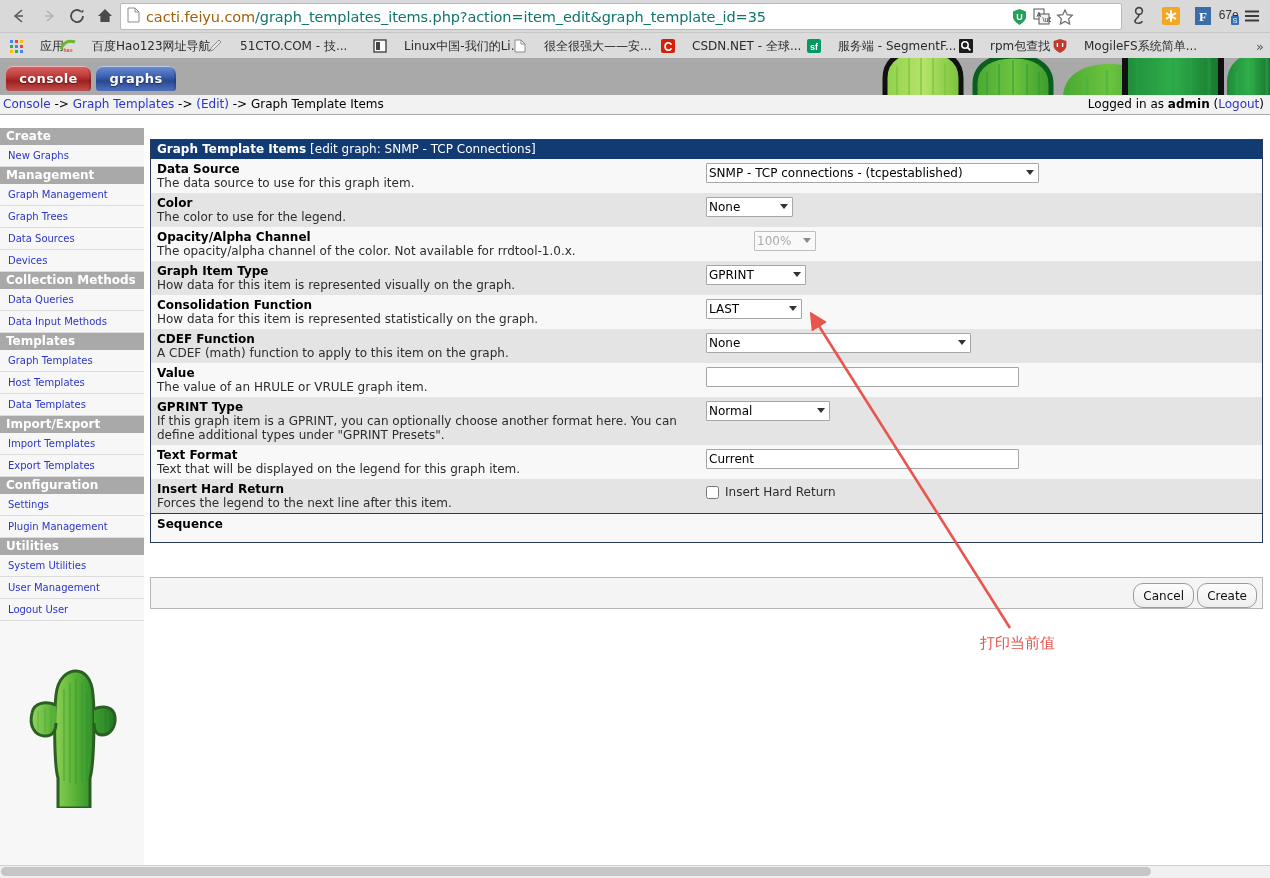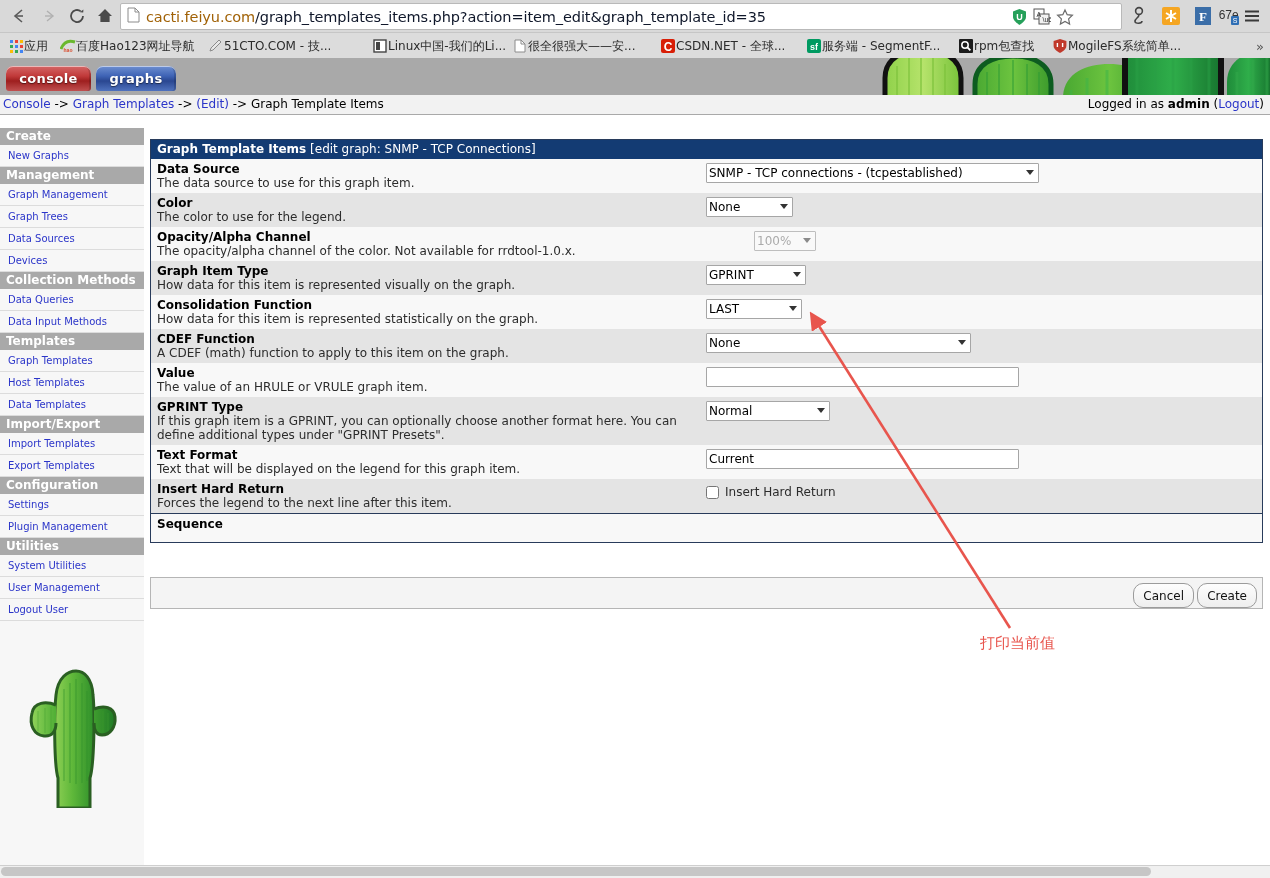--- a/index.html
+++ b/index.html
@@ -20,37 +20,37 @@
   .nav-btn svg{display:block;}
   #back-button{left:6px;}
   #forward-button{left:36px;}
   #reload-button{left:64px;}
   #home-button{left:92px;}
 
   #omnibox{position:absolute;left:120px;top:3px;width:1000px;height:25px;background:#fff;border:1px solid #b9b9b9;border-radius:2px;display:flex;align-items:center;}
   #page-icon{margin-left:6px;margin-right:6px;flex:0 0 auto;}
   #url-text{font-size:14.5px;font-family:"DejaVu Sans","Liberation Sans",sans-serif;white-space:nowrap;overflow:hidden;letter-spacing:-0.1px;}
   #url-text .u-dom{color:#a16207;}
-  #url-text .u-path{color:#0f172a;}
+  #url-text .u-path{color:#0f766e;}
   .omni-icon{position:absolute;top:4px;}
   #shield-icon-wrap{left:890px;}
   #translate-icon-wrap{left:912px;}
   #bookmark-star-wrap{left:935px;}
 
   .ext-icon{position:absolute;top:4px;width:22px;height:23px;display:flex;align-items:center;justify-content:center;}
   #ext-1{left:1128px;}
   #ext-2{left:1160px;}
   #ext-3{left:1192px;}
   #ext-4{left:1218px;}
   #menu-button{position:absolute;left:1240px;top:4px;width:24px;height:24px;display:flex;align-items:center;justify-content:center;}
 
   
   #bookmarks-bar{position:absolute;left:0;top:32px;width:1270px;height:26px;background:#dcdcdc;border-top:1px solid #c6c6c6;}
   .bm{position:absolute;top:0;height:26px;display:flex;align-items:center;font-size:12px;color:#2b2b2b;white-space:nowrap;}
-  .bm .bmlabel{margin-left:0;}
+  .bm .bmlabel{margin-left:16px;}
   .bm-ico{width:16px;height:16px;flex:0 0 auto;display:flex;align-items:center;justify-content:center;}
   #bm-overflow{position:absolute;right:6px;top:0;height:26px;display:flex;align-items:center;color:#555;font-size:13px;}
 
   
   #cacti-banner{position:absolute;left:0;top:58px;width:1270px;height:37px;background:#a9a9a9;overflow:hidden;}
   #banner-art{position:absolute;left:875px;top:-60px;width:395px;height:150px;}
   .tab{position:absolute;top:8px;height:25px;border-radius:7px 7px 3px 3px;display:flex;align-items:center;justify-content:center;
        font-weight:bold;font-size:13px;color:#fff;text-shadow:0 1px 1px rgba(0,0,0,.5);letter-spacing:.4px;}
   #tab-console{left:6px;width:85px;background:linear-gradient(to bottom,#d56666 0%,#c13a3a 40%,#9e1f1f 60%,#c05050 100%);
       box-shadow:inset 0 1px 0 rgba(255,255,255,.55), inset -2px 0 0 rgba(0,0,0,.15);}

